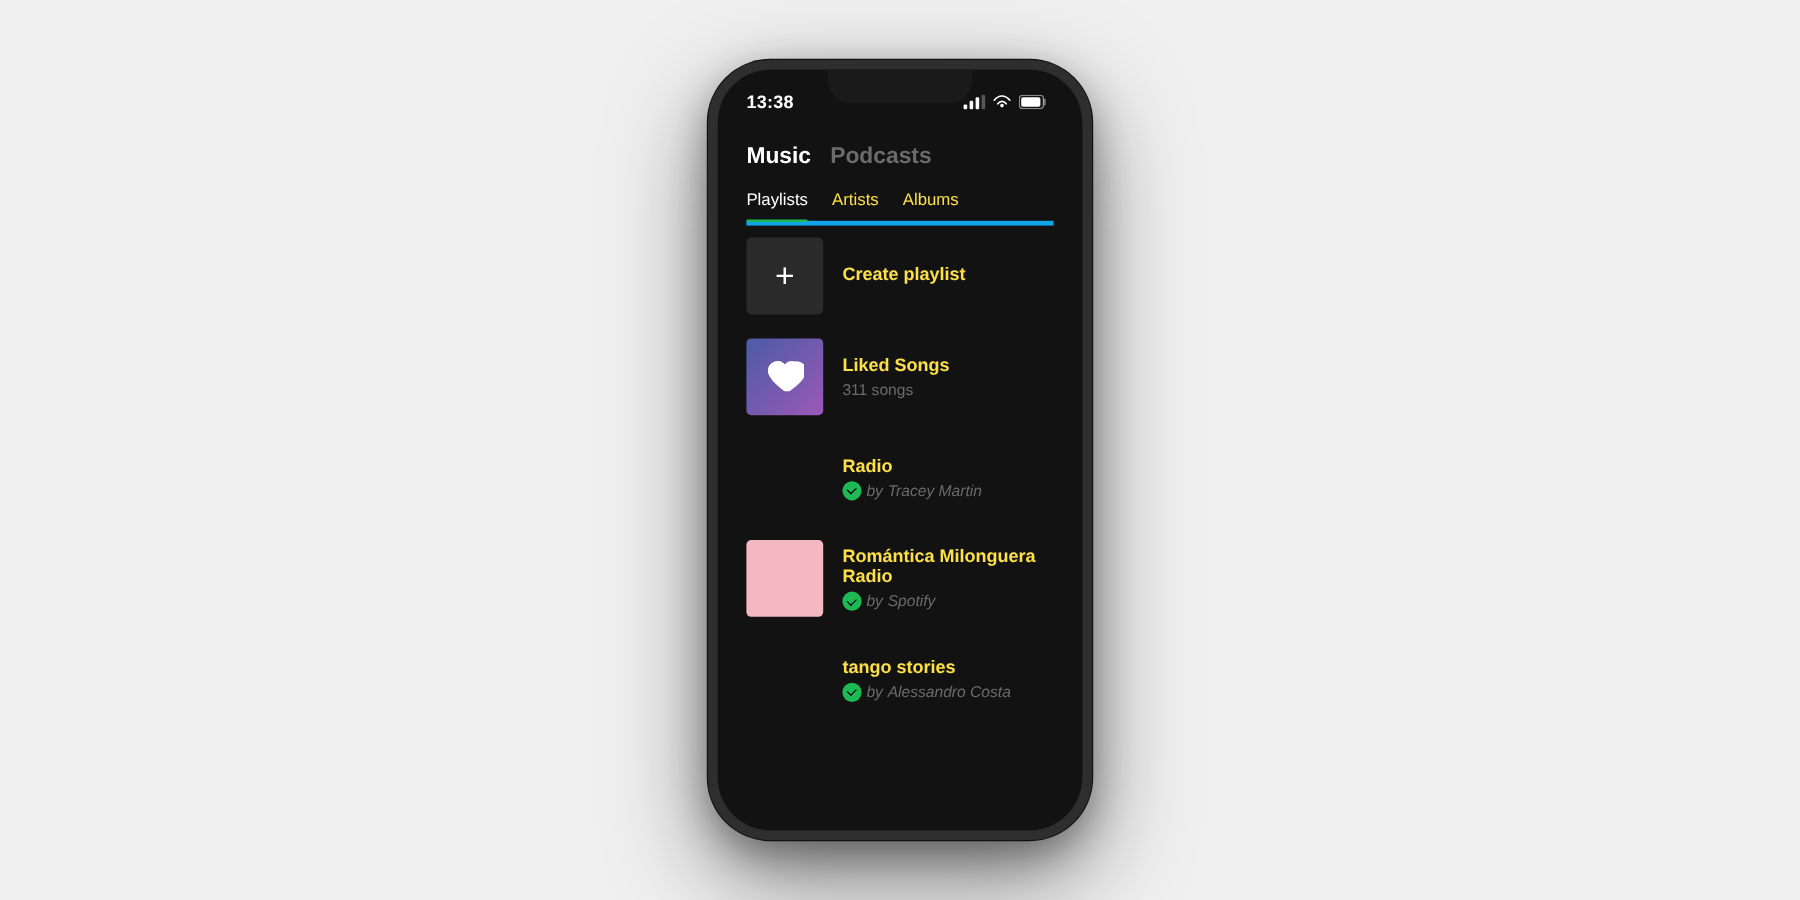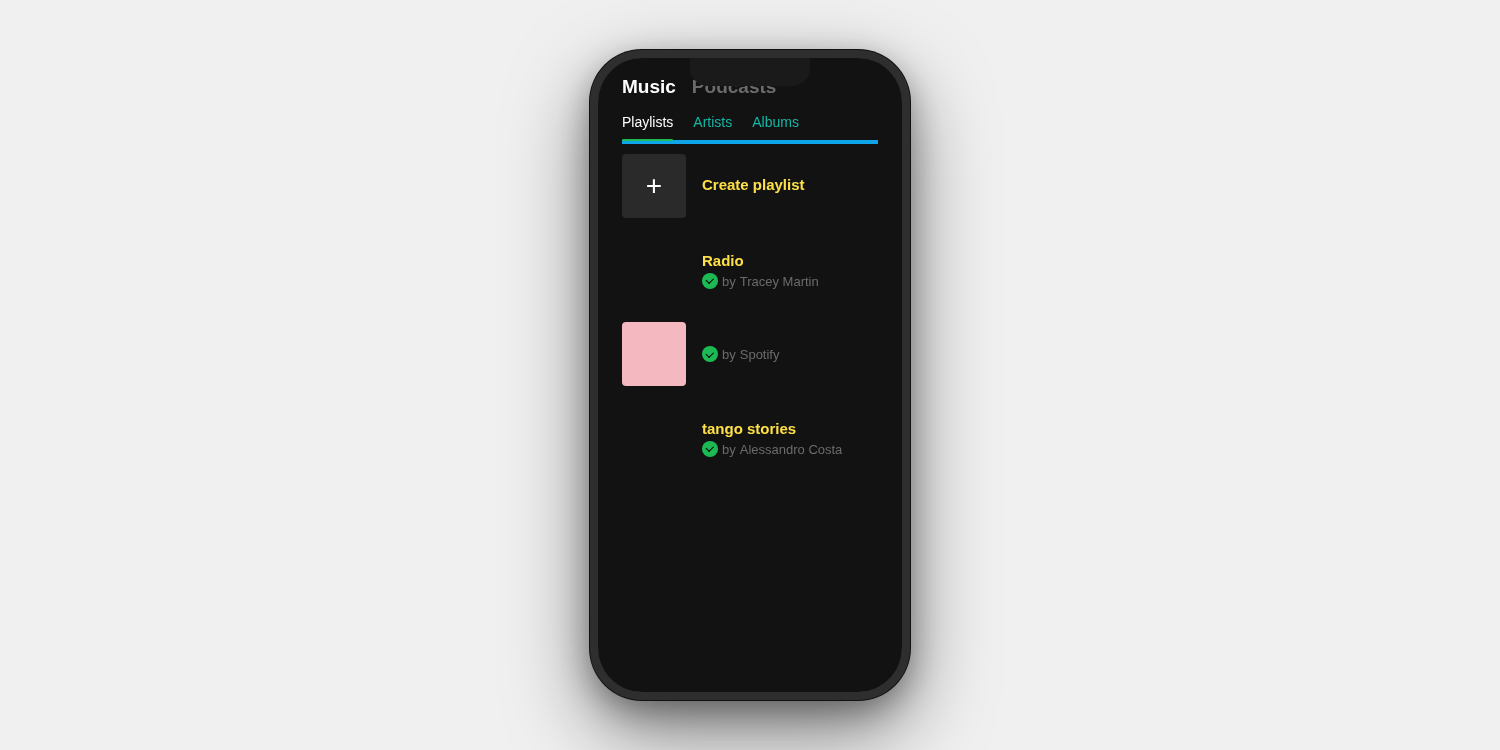--- a/index.html
+++ b/index.html
@@ -142,21 +142,21 @@
 
     .sub-tabs {
       display: flex;
       gap: 20px;
       border-bottom: 4px solid #0ea5e9;
     }
 
     .sub-tab {
       font-size: 14px;
       font-weight: 500;
-      color: #14b8a6;
+      color: #fde047;
       padding-bottom: 10px;
       cursor: pointer;
       position: relative;
     }
 
     .sub-tab.active {
       color: #fff;
     }
 
     .sub-tab.active::after {
@@ -254,24 +254,25 @@
       margin-bottom: 4px;
     }
 
     .playlist-subtitle {
       font-size: 13px;
       color: #6b6b6b;
     }
 
     .playlist-meta {
       display: flex;
-      align-items: flex-end;
+      align-items: flex-start;
       gap: 4px;
       font-size: 13px;
       color: #6b6b6b;
+      font-style: italic;
     }
 
     .downloaded-icon {
       width: 16px;
       height: 16px;
       background: #1db954;
       border-radius: 50%;
       display: flex;
       align-items: center;
       justify-content: center;
@@ -291,20 +292,44 @@
     svg { display: block; }
   </style>
 </head>
 <body>
 
 <div class="phone-wrapper">
   <div class="phone-frame">
     <div class="notch"></div>
     <div class="screen">
 
+      <div class="status-bar">
+        <span class="status-time">13:38</span>
+        <div class="status-icons">
+
+          <div class="signal-bars">
+            <div class="signal-bar" style="height:4px;"></div>
+            <div class="signal-bar" style="height:7px;"></div>
+            <div class="signal-bar" style="height:10px;"></div>
+            <div class="signal-bar" style="height:12px; background:#555;"></div>
+          </div>
+
+          <svg width="16" height="12" viewBox="0 0 16 12" fill="none">
+            <path d="M8 10.5a1.5 1.5 0 100-3 1.5 1.5 0 000 3z" fill="white"></path>
+            <path d="M4.5 7.5C5.5 6.2 6.7 5.5 8 5.5s2.5.7 3.5 2" stroke="white" stroke-width="1.4" stroke-linecap="round" fill="none"></path>
+            <path d="M1.5 4.5C3.3 2.3 5.5 1 8 1s4.7 1.3 6.5 3.5" stroke="white" stroke-width="1.4" stroke-linecap="round" fill="none"></path>
+          </svg>
+
+          <svg width="25" height="12" viewBox="0 0 25 12" fill="none">
+            <rect x="0.5" y="0.5" width="20" height="11" rx="2.5" stroke="white" stroke-opacity="0.5"></rect>
+            <rect x="2" y="2" width="16" height="8" rx="1.5" fill="white"></rect>
+            <path d="M21.5 4v4" stroke="white" stroke-opacity="0.4" stroke-width="2" stroke-linecap="round"></path>
+          </svg>
+        </div>
+      </div>
 
       <div class="content">
         <div class="header">
 
           <div class="main-tabs">
             <span class="main-tab active">Music</span>
             <span class="main-tab">Podcasts</span>
           </div>
 
           <div class="sub-tabs">
@@ -318,20 +343,32 @@
 
           <div class="playlist-item">
             <div class="playlist-thumb thumb-create">
               <span class="plus">+</span>
             </div>
             <div class="playlist-info">
               <div class="playlist-title">Create playlist</div>
             </div>
           </div>
 
+          <div class="playlist-item">
+            <div class="playlist-thumb thumb-liked">
+              <svg width="32" height="28" viewBox="0 0 32 28" fill="white">
+                <path d="M16 26s-14-9.5-14-17a8 8 0 0116 0 8 8 0 0116 0c0 7.5-14 17-14 17h-4z"></path>
+                <path d="M16 26C16 26 2 16.5 2 9a8 8 0 0114-5.3A8 8 0 0130 9c0 7.5-14 17-14 17z" fill="white"></path>
+              </svg>
+            </div>
+            <div class="playlist-info">
+              <div class="playlist-title">Liked Songs</div>
+              <div class="playlist-subtitle">311 songs</div>
+            </div>
+          </div>
 
           <div class="playlist-item">
             <div class="playlist-thumb thumb-vals">
               <div class="cell-1" style="background:#a0522d;"></div>
               <div class="cell-2" style="background:#8b0000;"></div>
               <div class="cell-3" style="background:#d2691e;"></div>
               <div class="cell-4" style="background:#4169e1;"></div>
             </div>
             <div class="playlist-info">
               <div class="playlist-title">Radio</div>
@@ -344,20 +381,21 @@
           </div>
 
           <div class="playlist-item">
             <div class="playlist-thumb thumb-romantica">
               <div class="cell-1" style="background:#f4b8c1;"></div>
               <div class="cell-2" style="background:#c0392b;"></div>
               <div class="cell-3" style="background:#2c2c2c;"></div>
               <div class="cell-4" style="background:#8e44ad;"></div>
             </div>
             <div class="playlist-info">
+              <div class="playlist-title">Romántica Milonguera Radio</div>
               <div class="playlist-meta">
                 <div class="downloaded-icon"></div>
                 <span>by </span>
                   <span>Spotify</span>
               </div>
             </div>
           </div>
 
           <div class="playlist-item">
             <div class="playlist-thumb thumb-tango">

